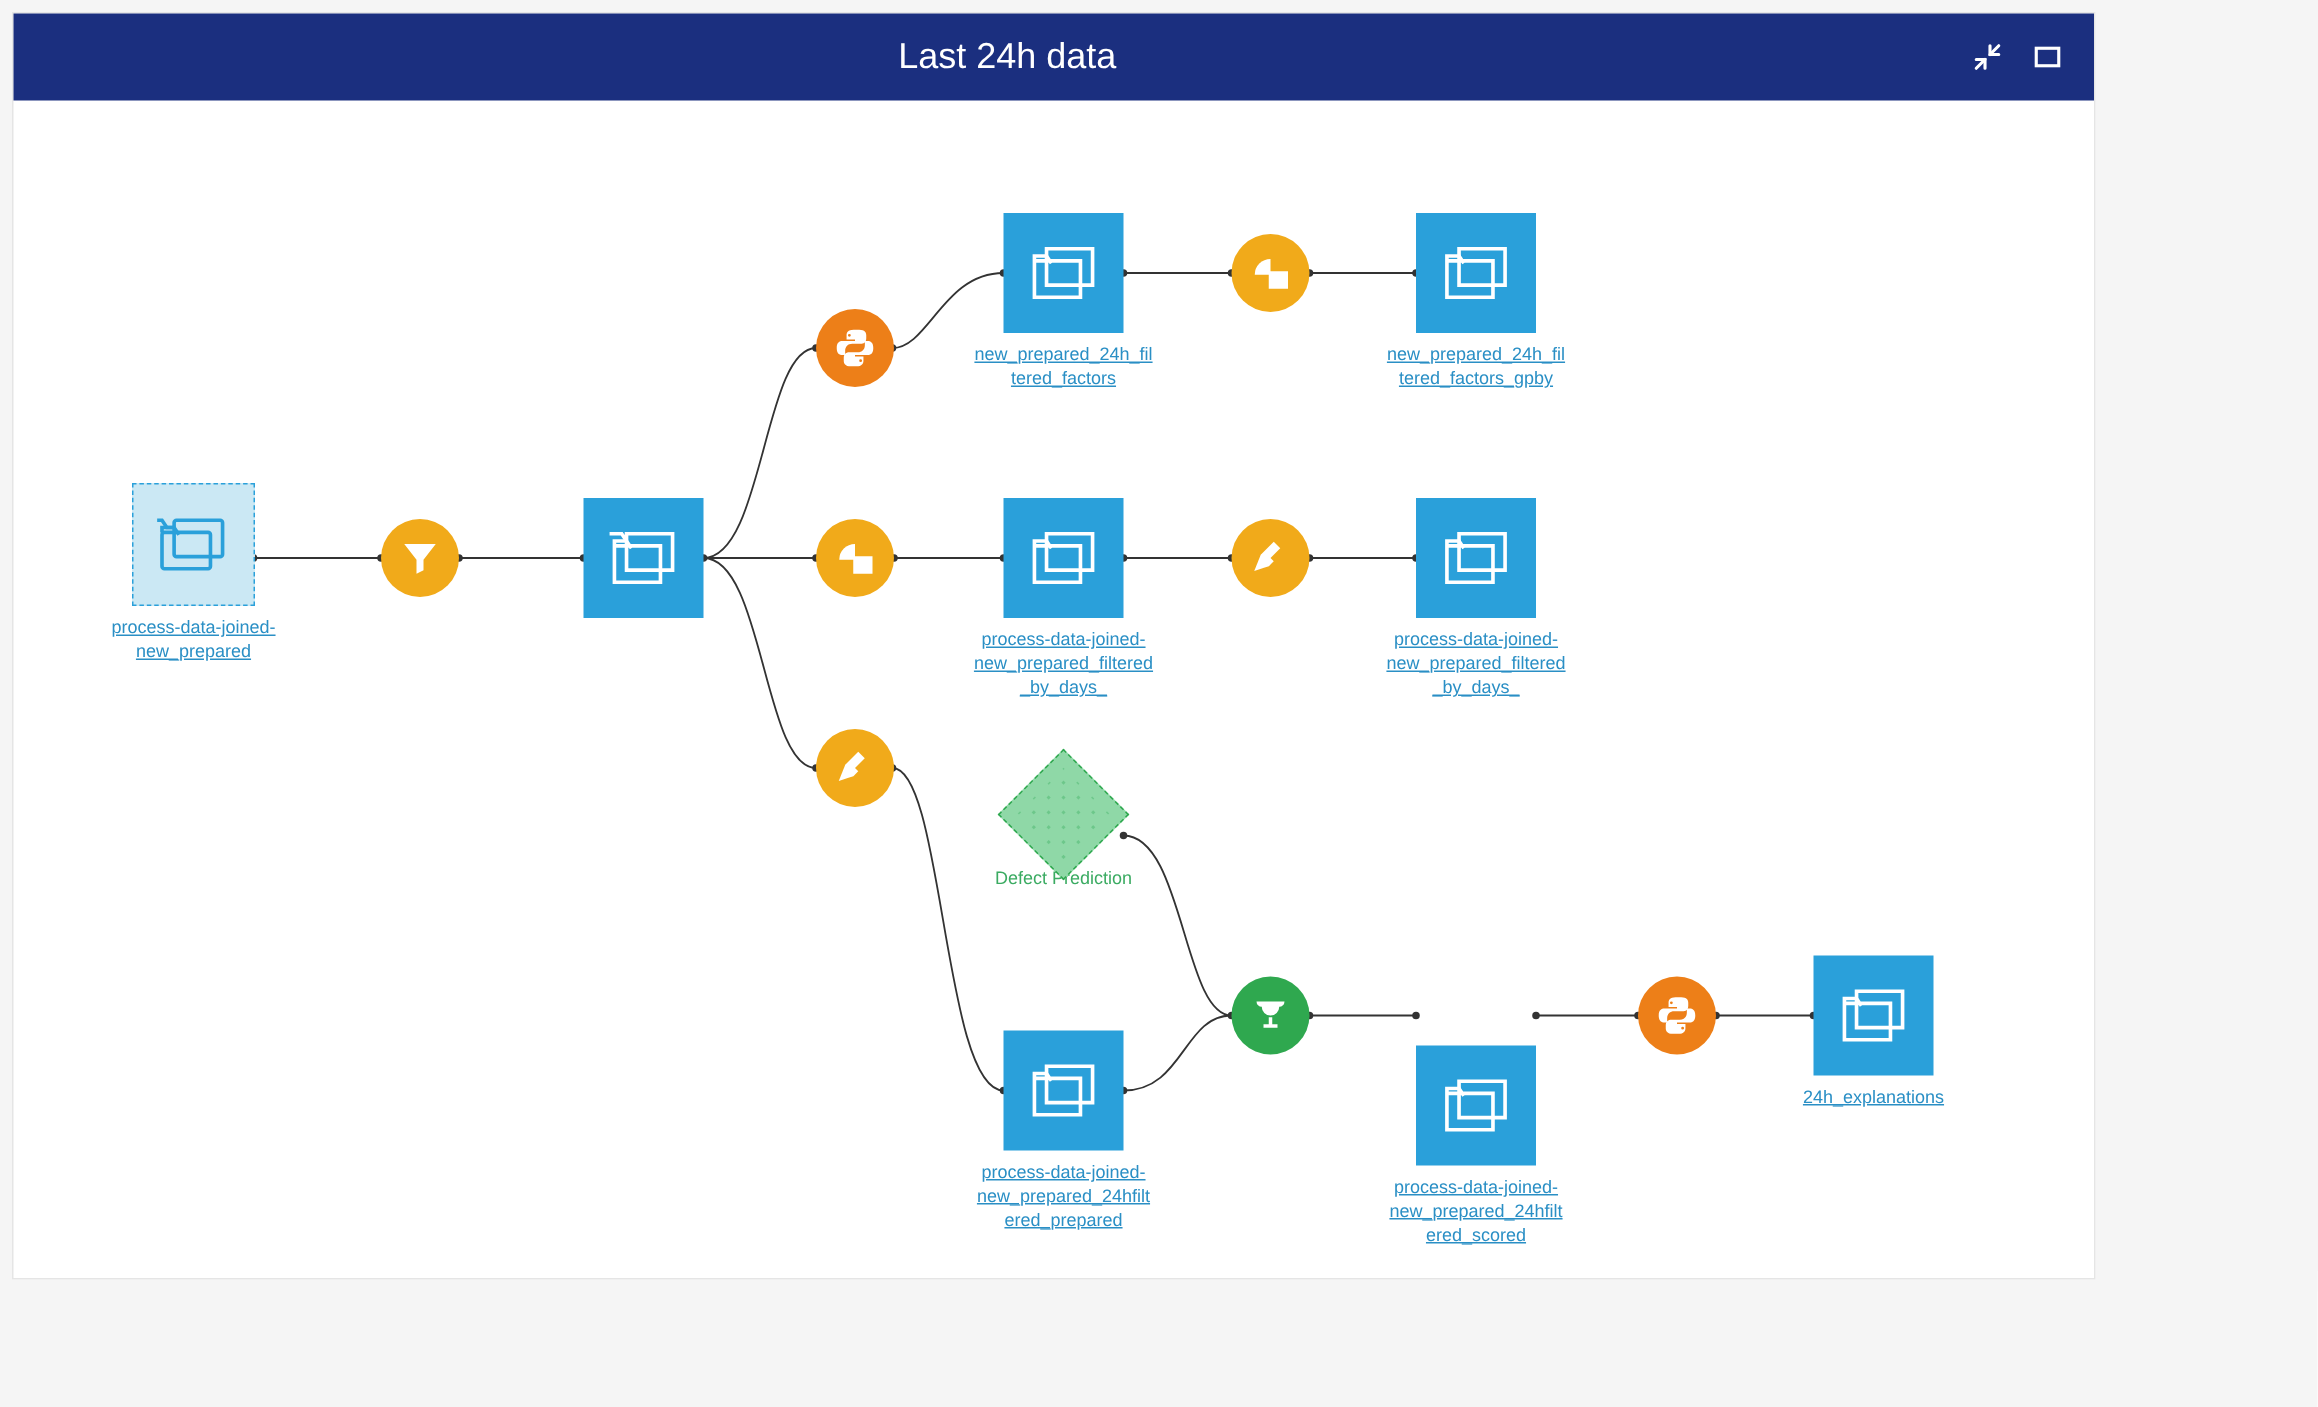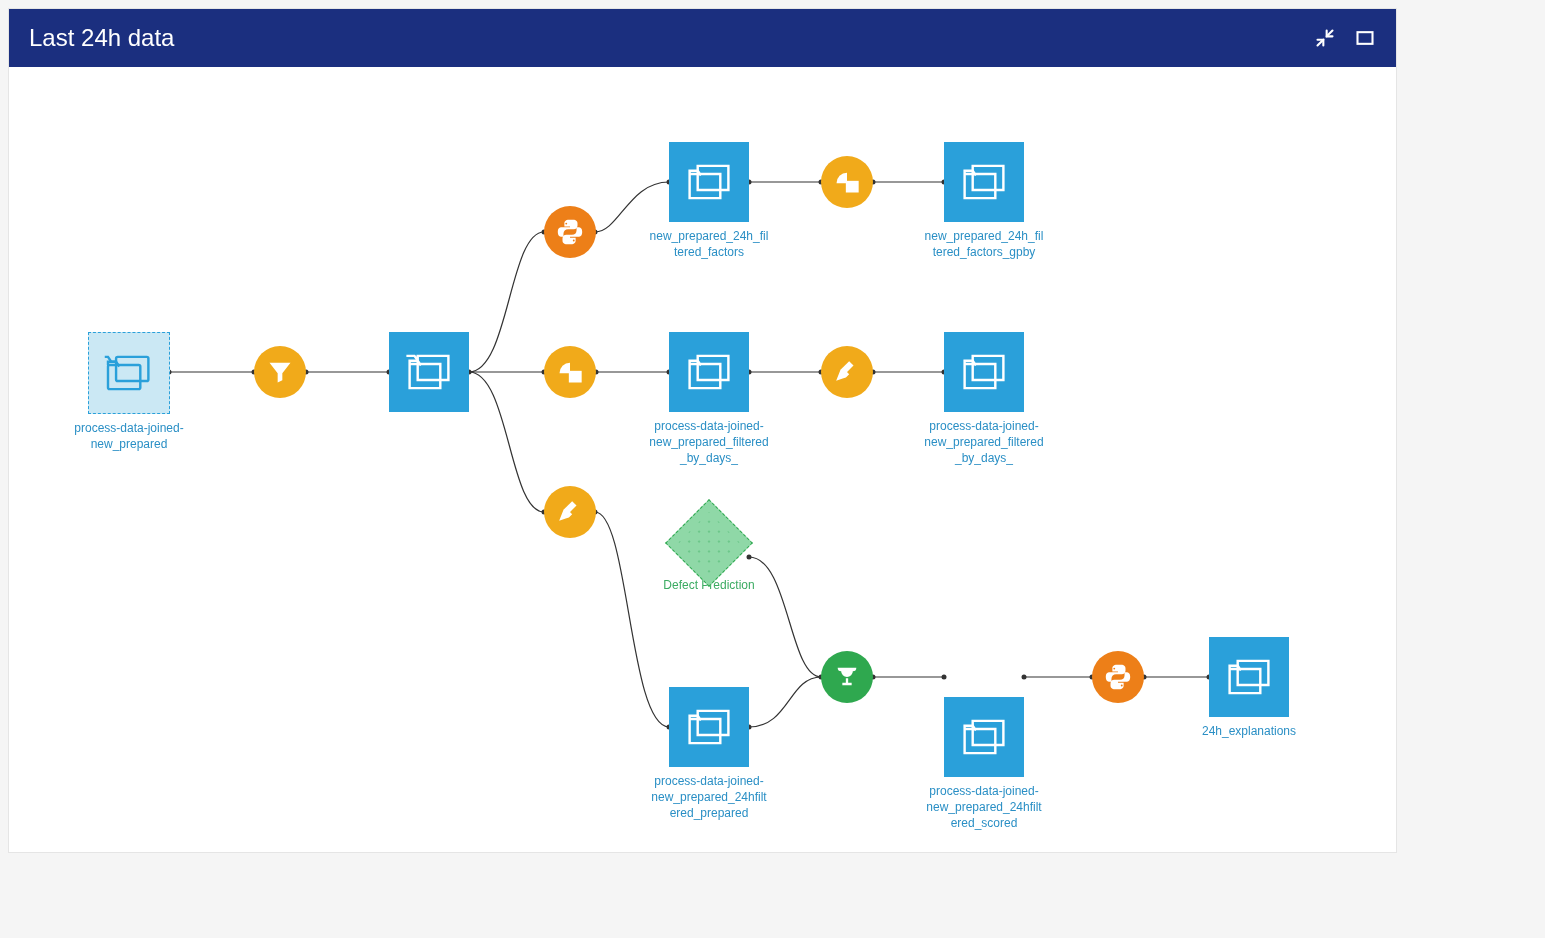--- a/index.html
+++ b/index.html
@@ -15,21 +15,21 @@
     height: 58px;
     background: #1b2f7f;
     color: #ffffff;
     display: flex;
     align-items: center;
     padding: 0 20px;
     font-size: 24px;
     font-weight: 400;
     justify-content: space-between;
   }
-  .titlebar .title { flex: 1; }
+  .titlebar .title { flex: 1; text-align: center; }
   .titlebar .controls { display: flex; gap: 18px; align-items: center; }
   .titlebar .icon-btn { width: 22px; height: 22px; cursor: pointer; display:flex; align-items:center; justify-content:center; }
 
   .canvas { position: relative; width: 100%; height: calc(100% - 58px); }
   .canvas svg.edges { position: absolute; inset: 0; width: 100%; height: 100%; pointer-events: none; }
 
   .node {
     position: absolute;
     width: 120px;
     display: flex;
@@ -50,20 +50,21 @@
     background: #cbe8f4;
     border: 1.5px dashed #2aa0da;
   }
   .node .label {
     margin-top: 6px;
     font-size: 12px;
     color: #2a8fc5;
     line-height: 1.35;
     max-width: 150px;
     word-break: break-word;
+    text-decoration: underline;
   }
 
   .recipe {
     position: absolute;
     width: 52px;
     height: 52px;
     border-radius: 50%;
     display: flex;
     align-items: center;
     justify-content: center;
@@ -199,21 +200,21 @@
           <circle cx="812" cy="610" r="2.5"></circle>
         <circle cx="864" cy="610" r="2.5"></circle>
           <circle cx="935" cy="610" r="2.5"></circle>
         <circle cx="1015" cy="610" r="2.5"></circle>
           <circle cx="1083" cy="610" r="2.5"></circle>
         <circle cx="1135" cy="610" r="2.5"></circle>
           <circle cx="1200" cy="610" r="2.5"></circle>
       </g>
     </svg>
 
-    <div class="node" style="left:60px; top:265px;">
+    <div class="node" style="left:60px; top:255px;">
       <div class="box dashed">
         <svg class="folder-ico blue" viewBox="0 0 64 52">
             <rect x="16" y="6" width="40" height="30" rx="2"></rect>
             <path d="M16 12 h-6 l-4 -6 h-4"></path>
             <rect x="6" y="16" width="40" height="30" rx="2"></rect>
             <path d="M6 22 h-4" style="display:none"></path>
             <path d="M6 16 v-4 h10 l4 6"></path>
           </svg>
       </div>
       <div class="label">process-data-joined-new_prepared</div>

